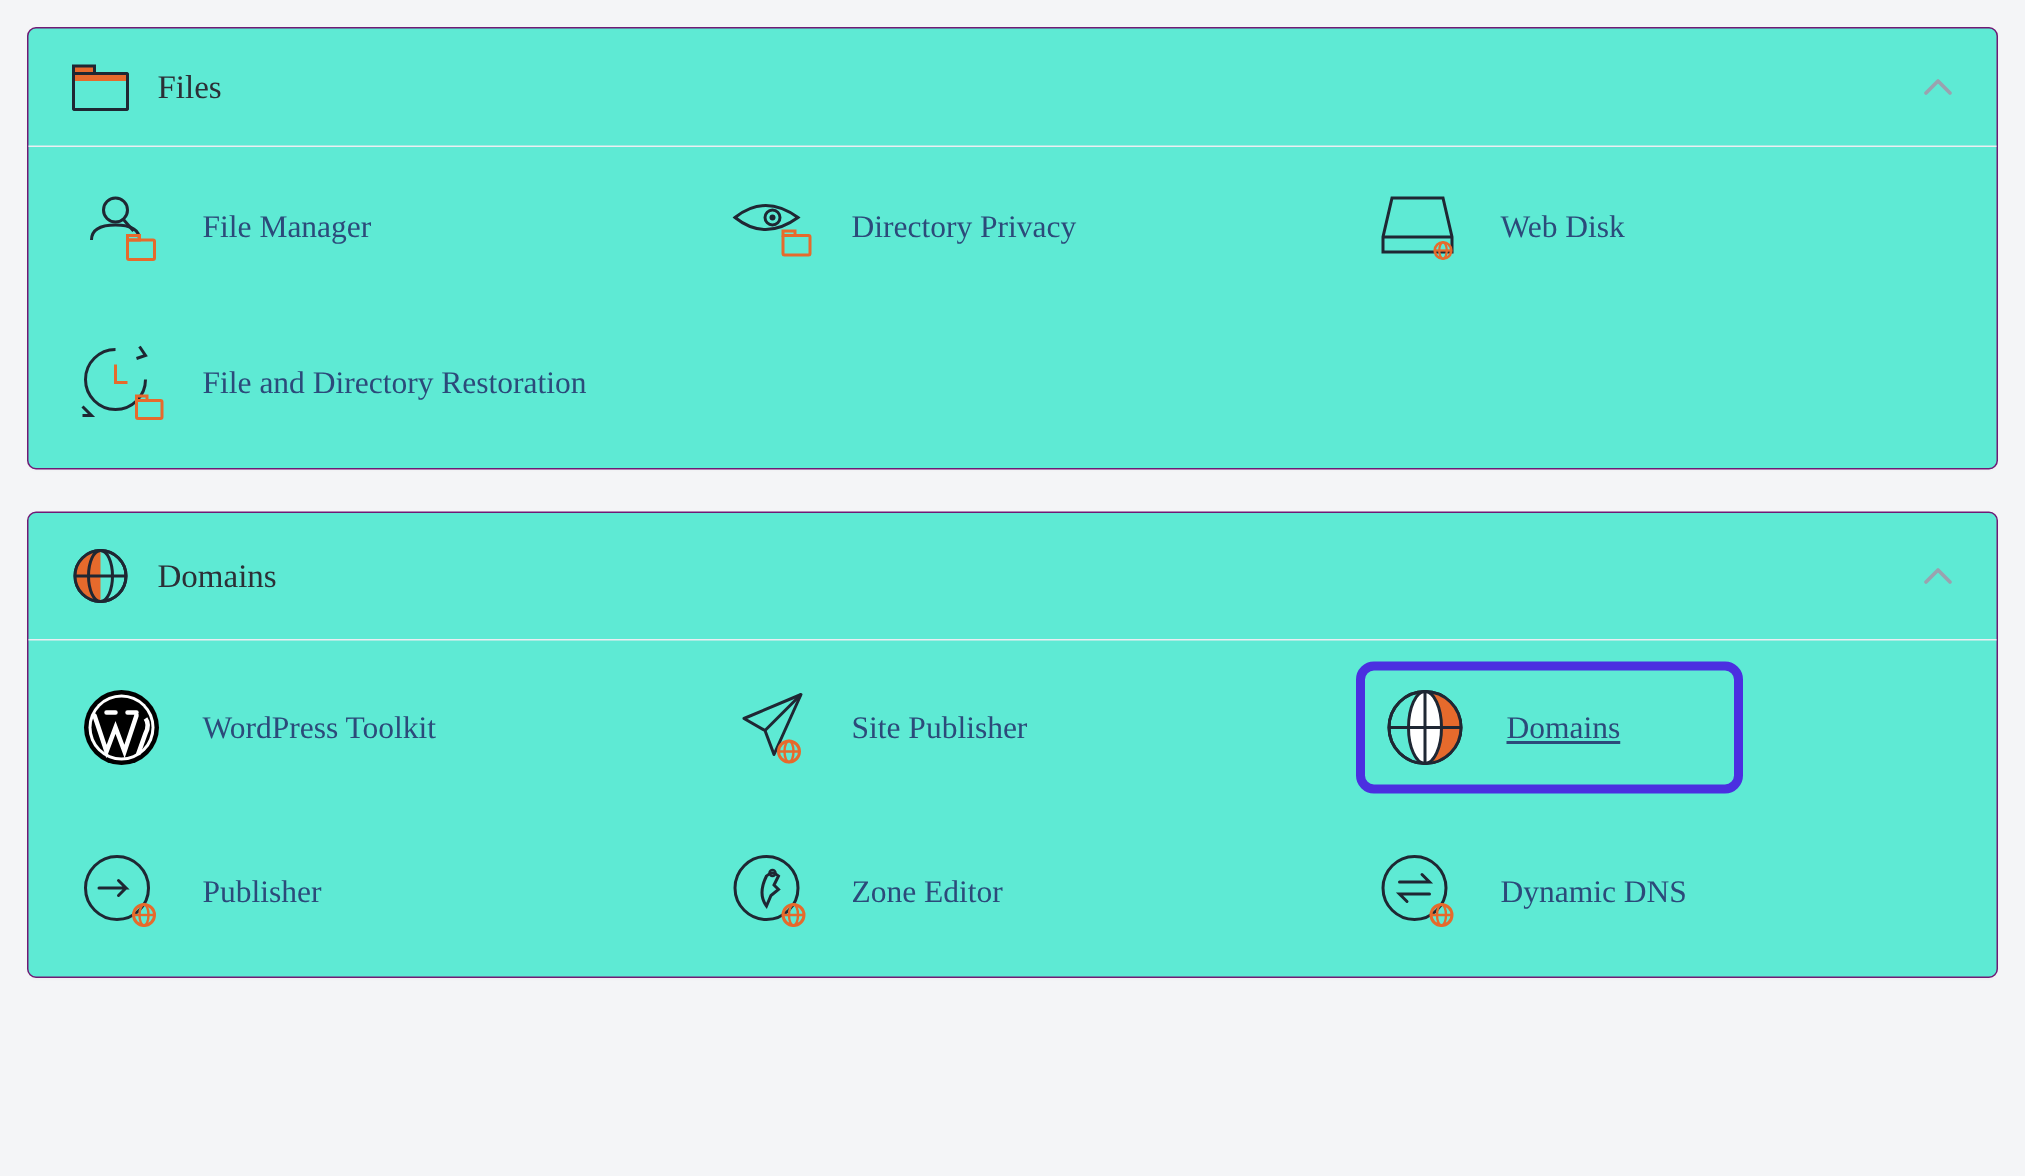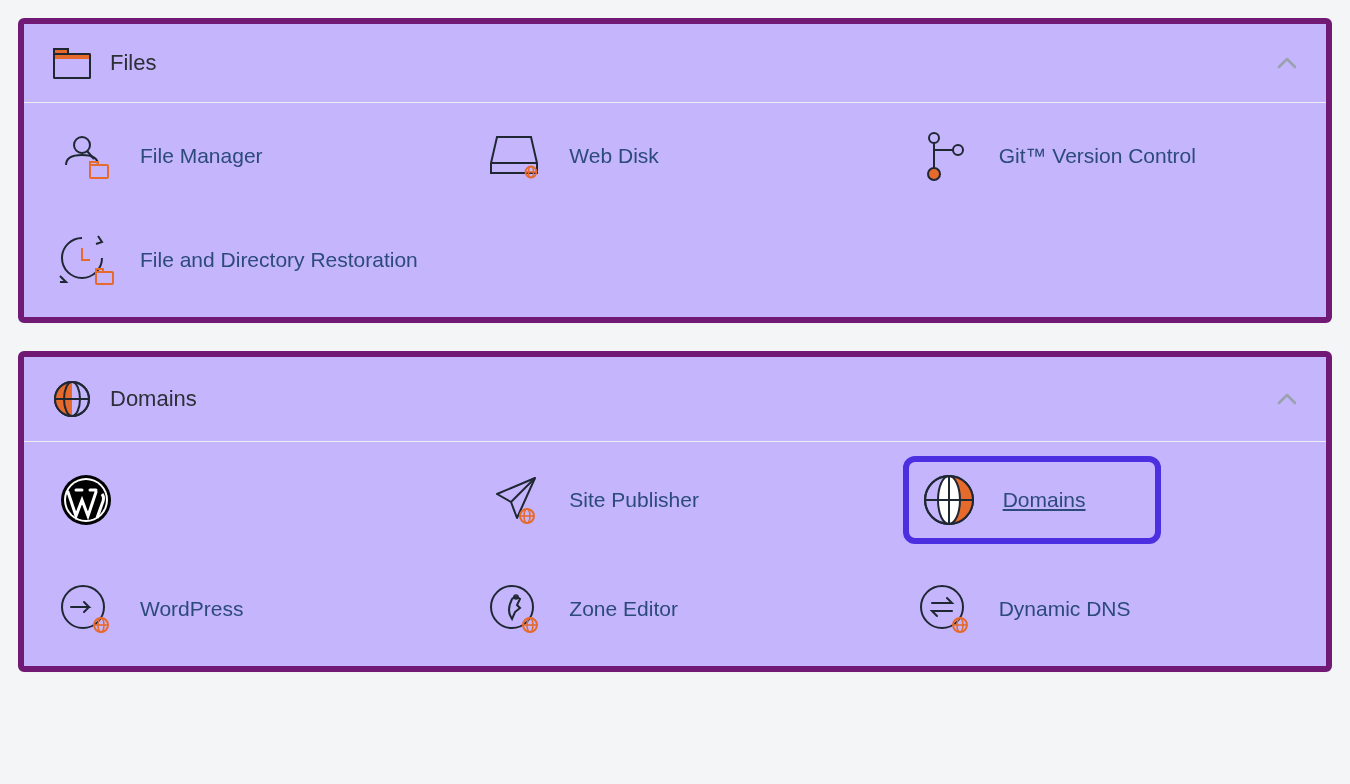--- a/index.html
+++ b/index.html
@@ -3,25 +3,26 @@
 <meta charset="utf-8">
 <style>
   * { box-sizing: border-box; margin: 0; padding: 0; }
   body {
     background: #f4f5f7;
     font-family: -apple-system, BlinkMacSystemFont, "Segoe UI", Helvetica, Arial, sans-serif;
     padding: 18px;
     color: #1f2733;
   }
   .panel {
-    background: #c4b5fd;
-    border: 6px solid #701a75;
+    background: #5eead4;
+    border: 1px solid #701a75;
     border-radius: 6px;
     margin-bottom: 28px;
     box-shadow: 0 1px 2px rgba(0,0,0,0.02);
+    font-family: Liberation Serif, serif;
   }
   .panel-header {
     display: flex;
     align-items: center;
     padding: 22px 28px;
     border-bottom: 1px solid #eceef2;
   }
   .panel-header .title {
     font-size: 22px;
     font-weight: 400;
@@ -101,49 +102,49 @@
           <line x1="29" y1="20" x2="36" y2="28" stroke="#1f2733" stroke-width="2"></line>
           <path d="M8 34 q0 -10 16 -10 q16 0 16 10" fill="none" stroke="#1f2733" stroke-width="2"></path>
           <rect x="32" y="34" width="18" height="13" rx="1" fill="none" stroke="#e66a2c" stroke-width="2"></rect>
           <rect x="32" y="31" width="8" height="3" fill="none" stroke="#e66a2c" stroke-width="2"></rect>
         </svg>
       </span>
       <span class="label">File Manager</span>
     </a>
 
 
+    <a class="item">
+      <span class="icon-box">
+        <svg width="60" height="48" viewBox="0 0 60 48">
+          <path d="M6 18 Q26 2 48 18 Q26 34 6 18 Z" fill="none" stroke="#1f2733" stroke-width="2"></path>
+          <circle cx="31" cy="18" r="5" fill="none" stroke="#1f2733" stroke-width="2"></circle>
+          <circle cx="31" cy="18" r="2" fill="#1f2733"></circle>
+          <rect x="38" y="30" width="18" height="13" rx="1" fill="none" stroke="#e66a2c" stroke-width="2"></rect>
+          <rect x="38" y="27" width="8" height="3" fill="none" stroke="#e66a2c" stroke-width="2"></rect>
+        </svg>
+      </span>
+      <span class="label">Directory Privacy</span>
+    </a>
 
 
     <a class="item">
       <span class="icon-box">
         <svg width="56" height="50" viewBox="0 0 56 50">
           <path d="M10 6 h34 l6 26 v10 h-46 v-10 z" fill="none" stroke="#1f2733" stroke-width="2"></path>
           <line x1="4" y1="32" x2="50" y2="32" stroke="#1f2733" stroke-width="2"></line>
           <circle cx="44" cy="41" r="5.5" fill="none" stroke="#e66a2c" stroke-width="1.8"></circle>
           <line x1="38.5" y1="41" x2="49.5" y2="41" stroke="#e66a2c" stroke-width="1.5"></line>
           <ellipse cx="44" cy="41" rx="2.5" ry="5.5" fill="none" stroke="#e66a2c" stroke-width="1.5"></ellipse>
         </svg>
       </span>
       <span class="label">Web Disk</span>
     </a>
 
 
 
-    <a class="item">
-      <span class="icon-box">
-        <svg width="50" height="56" viewBox="0 0 50 56">
-          <circle cx="14" cy="10" r="5" fill="none" stroke="#1f2733" stroke-width="2"></circle>
-          <circle cx="38" cy="22" r="5" fill="none" stroke="#1f2733" stroke-width="2"></circle>
-          <circle cx="14" cy="46" r="6" fill="#e66a2c" stroke="#1f2733" stroke-width="2"></circle>
-          <line x1="14" y1="15" x2="14" y2="40" stroke="#1f2733" stroke-width="2"></line>
-          <path d="M14 22 Q14 22 33 22" fill="none" stroke="#1f2733" stroke-width="2"></path>
-        </svg>
-      </span>
-      <span class="label">Git™ Version Control</span>
-    </a>
 
     <a class="item">
       <span class="icon-box">
         <svg width="60" height="56" viewBox="0 0 60 56">
           <path d="M26 6 a20 20 0 1 0 20 20" fill="none" stroke="#1f2733" stroke-width="2"></path>
           <polyline points="42,4 46,10 40,12" fill="none" stroke="#1f2733" stroke-width="2"></polyline>
           <polyline points="26,16 26,28 34,28" fill="none" stroke="#e66a2c" stroke-width="2"></polyline>
           <polyline points="4,44 10,50 4,50" fill="none" stroke="#1f2733" stroke-width="2"></polyline>
           <rect x="40" y="40" width="17" height="12" rx="1" fill="none" stroke="#e66a2c" stroke-width="2"></rect>
           <rect x="40" y="37" width="7" height="3" fill="none" stroke="#e66a2c" stroke-width="2"></rect>
@@ -179,20 +180,21 @@
     <a class="item">
       <span class="icon-box">
         <svg width="56" height="56" viewBox="0 0 56 56">
           <circle cx="28" cy="28" r="25" fill="#000"></circle>
           <circle cx="28" cy="28" r="22" fill="#fff"></circle>
           <circle cx="28" cy="28" r="20" fill="#000"></circle>
           <path d="M10 20 l8 24 l6 -16 l6 16 l8 -24 M18 18 h6 M32 18 h6" stroke="#fff" stroke-width="3" fill="none" stroke-linecap="round"></path>
           <path d="M44 22 q3 4 0 10 l-5 14" stroke="#fff" stroke-width="3" fill="none"></path>
         </svg>
       </span>
+      <span class="label">WordPress Toolkit</span>
     </a>
 
     <a class="item">
       <span class="icon-box">
         <svg width="56" height="56" viewBox="0 0 56 56">
           <path d="M48 6 L10 22 L24 30 L30 46 Z" fill="none" stroke="#1f2733" stroke-width="2" stroke-linejoin="round"></path>
           <line x1="24" y1="30" x2="48" y2="6" stroke="#1f2733" stroke-width="2"></line>
           <circle cx="40" cy="44" r="7" fill="none" stroke="#e66a2c" stroke-width="2"></circle>
           <line x1="33" y1="44" x2="47" y2="44" stroke="#e66a2c" stroke-width="1.6"></line>
           <ellipse cx="40" cy="44" rx="3" ry="7" fill="none" stroke="#e66a2c" stroke-width="1.6"></ellipse>
@@ -218,21 +220,21 @@
     <a class="item">
       <span class="icon-box">
         <svg width="58" height="56" viewBox="0 0 58 56">
           <circle cx="26" cy="26" r="21" fill="none" stroke="#1f2733" stroke-width="2"></circle>
           <path d="M14 26 h18 l-5 -5 m5 5 l-5 5" fill="none" stroke="#1f2733" stroke-width="2" stroke-linecap="round"></path>
           <circle cx="44" cy="44" r="7" fill="none" stroke="#e66a2c" stroke-width="2"></circle>
           <line x1="37" y1="44" x2="51" y2="44" stroke="#e66a2c" stroke-width="1.6"></line>
           <ellipse cx="44" cy="44" rx="3" ry="7" fill="none" stroke="#e66a2c" stroke-width="1.6"></ellipse>
         </svg>
       </span>
-      <span class="label">WordPress</span>
+      <span class="label">Publisher</span>
     </a>
 
     <a class="item">
       <span class="icon-box">
         <svg width="58" height="56" viewBox="0 0 58 56">
           <circle cx="26" cy="26" r="21" fill="none" stroke="#1f2733" stroke-width="2"></circle>
           <path d="M26 38 q-6 -8 0 -20 q4 -4 8 0 l-3 6 l3 3 l-5 4 z" fill="none" stroke="#1f2733" stroke-width="2"></path>
           <circle cx="30" cy="16" r="2" fill="none" stroke="#1f2733" stroke-width="1.6"></circle>
           <circle cx="44" cy="44" r="7" fill="none" stroke="#e66a2c" stroke-width="2"></circle>
           <line x1="37" y1="44" x2="51" y2="44" stroke="#e66a2c" stroke-width="1.6"></line>

